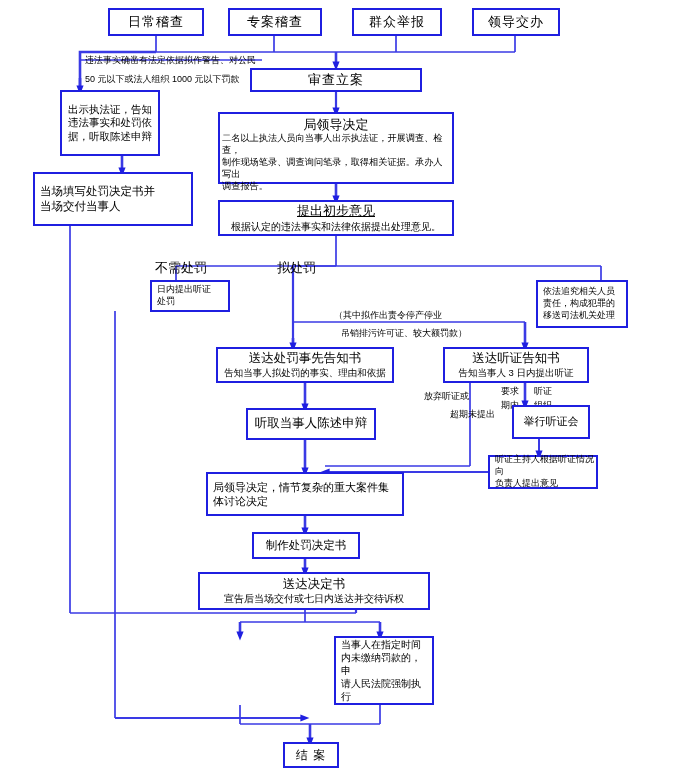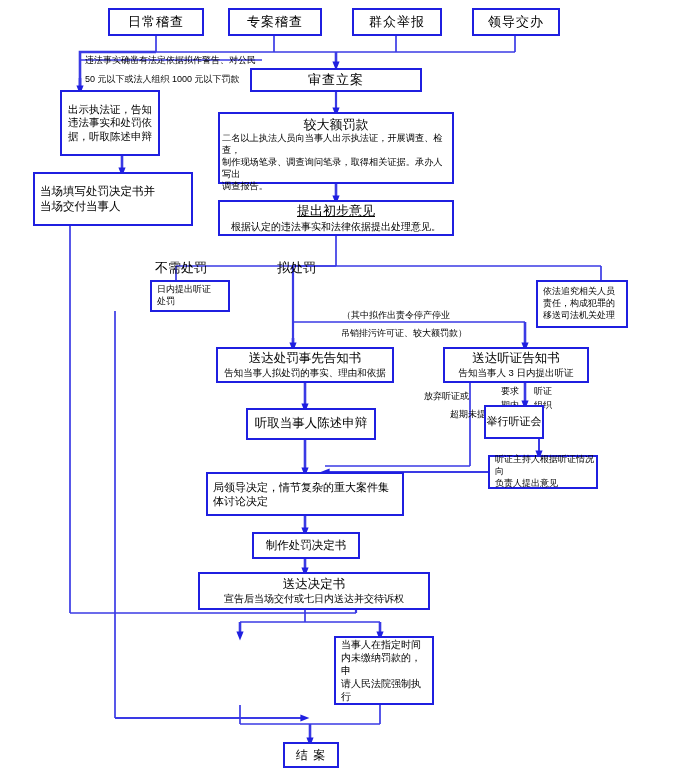--- a/index.html
+++ b/index.html
@@ -7,21 +7,20 @@
   #chart-root{position:relative;width:689px;height:783px;overflow:hidden;background:#fff;}
   svg.edges{position:absolute;left:0;top:0;width:689px;height:783px;}
   .node{
     position:absolute;
     box-sizing:border-box;
     border:2px solid #1f1fe0;
     background:#ffffff;
     color:#000000;
     display:flex;
     flex-direction:column;
-    align-items:center;
     justify-content:center;
     text-align:center;
     line-height:1.25;
     padding:1px 2px;
   }
   .node .title{font-size:13px;letter-spacing:1px;white-space:nowrap;}
   .node .title.sm{font-size:12px;letter-spacing:0;}
   .node .desc{font-size:10.5px;line-height:1.3;}
   .node.left-align{align-items:flex-start;text-align:left;padding-left:5px;}
   .node.left-align .desc{text-align:left;}
@@ -140,21 +139,21 @@
 违法事实和处罚依
 据，听取陈述申辩</div>
   </div>
 
   <div class="node left-align" style="left:33px;top:172px;width:160px;height:54px;justify-content:center;">
     <div class="desc" style="white-space:pre-line;font-size:11.5px;">当场填写处罚决定书并
 当场交付当事人</div>
   </div>
 
   <div class="node" style="left:218px;top:112px;width:236px;height:72px;justify-content:flex-start;padding-top:3px;">
-    <div class="title sm" style="font-size:13px;">较大额罚款</div>
+    <div class="title sm" style="font-size:13px;">局领导决定</div>
     <div class="desc" style="white-space:pre-line;text-align:left;width:100%;font-size:9.2px;">二名以上执法人员向当事人出示执法证，开展调查、检查，
 制作现场笔录、调查询问笔录，取得相关证据。承办人写出
 调查报告。</div>
   </div>
 
   <div class="node" style="left:218px;top:200px;width:236px;height:36px;">
     <div class="title sm" style="font-size:13px;text-decoration:underline;">提出初步意见</div>
     <div class="desc" style="font-size:10px;">根据认定的违法事实和法律依据提出处理意见。</div>
   </div>
 
@@ -165,42 +164,42 @@
     <div class="desc" style="white-space:pre-line;font-size:9px;">日内提出听证
 处罚</div>
   </div>
 
   <div class="node left-align" style="left:536px;top:280px;width:92px;height:48px;">
     <div class="desc" style="white-space:pre-line;font-size:9px;">依法追究相关人员
 责任，构成犯罪的
 移送司法机关处理</div>
   </div>
 
-  <div class="label l9" style="left:342px;top:309px;">（其中拟作出责令停产停业</div>
+  <div class="label l9" style="left:334px;top:309px;">（其中拟作出责令停产停业</div>
   <div class="label l9" style="left:341px;top:327px;">吊销排污许可证、较大额罚款）</div>
 
   <div class="node" style="left:216px;top:347px;width:178px;height:36px;">
     <div class="title sm" style="font-size:12.5px;">送达处罚事先告知书</div>
     <div class="desc" style="font-size:9.5px;">告知当事人拟处罚的事实、理由和依据</div>
   </div>
 
   <div class="node" style="left:443px;top:347px;width:146px;height:36px;">
     <div class="title sm" style="font-size:12.5px;">送达听证告知书</div>
     <div class="desc" style="font-size:9.5px;">告知当事人 3 日内提出听证</div>
   </div>
 
   <div class="label l9" style="left:424px;top:390px;">放弃听证或</div>
   <div class="label l9" style="left:424px;top:408px;margin-left:26px;">超期未提出</div>
 
   <div class="label l9" style="left:501px;top:385px;">要求</div>
   <div class="label l9" style="left:534px;top:385px;">听证</div>
   <div class="label l9" style="left:501px;top:399px;">期内</div>
   <div class="label l9" style="left:534px;top:399px;">组织</div>
 
-  <div class="node" style="left:484px;top:405px;width:60px;height:34px;">
+  <div class="node" style="left:512px;top:405px;width:78px;height:34px;">
     <div class="title sm" style="font-size:11px;">举行听证会</div>
   </div>
 
   <div class="node left-align" style="left:488px;top:455px;width:110px;height:34px;">
     <div class="desc" style="white-space:pre-line;font-size:9px;">听证主持人根据听证情况向
 负责人提出意见</div>
   </div>
 
   <div class="node" style="left:246px;top:408px;width:130px;height:32px;">
     <div class="title sm" style="font-size:12.5px;">听取当事人陈述申辩</div>

